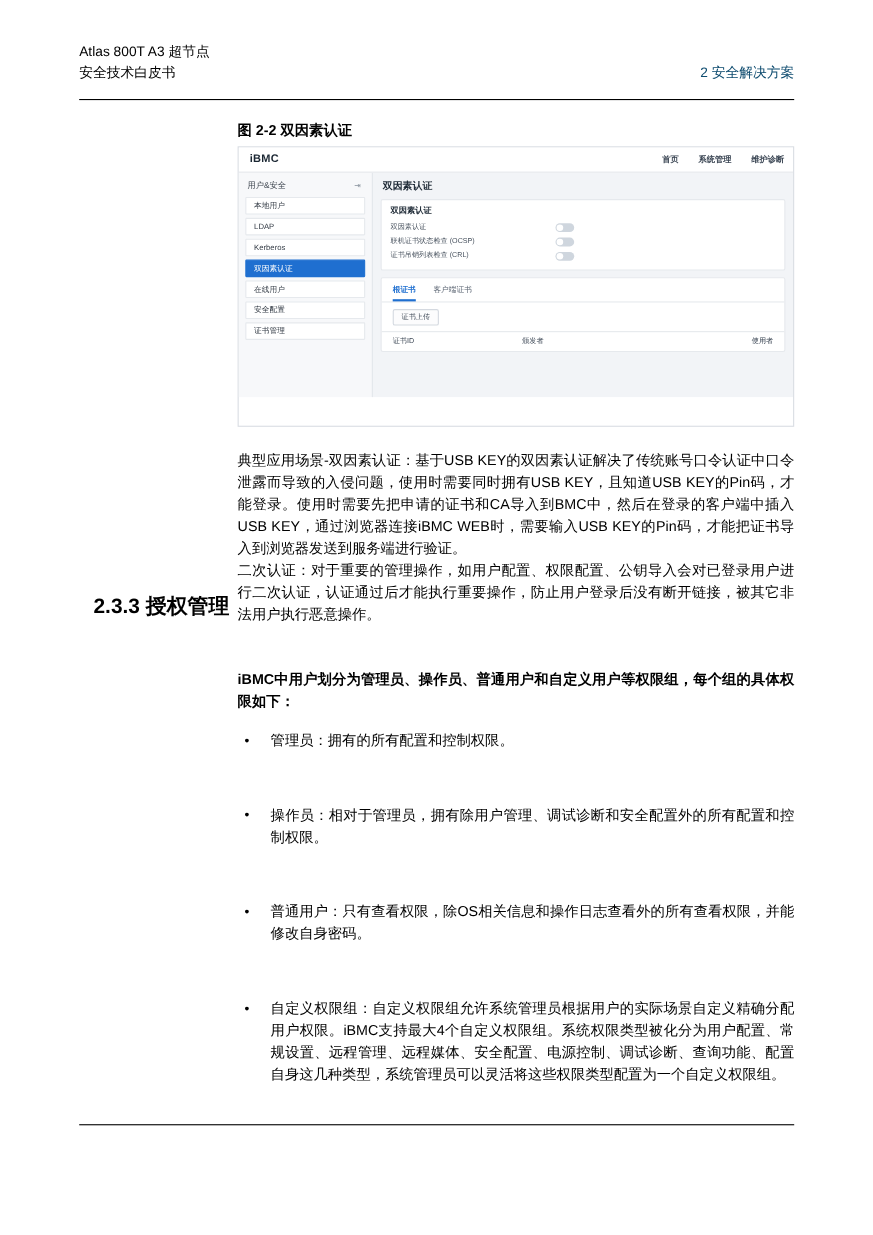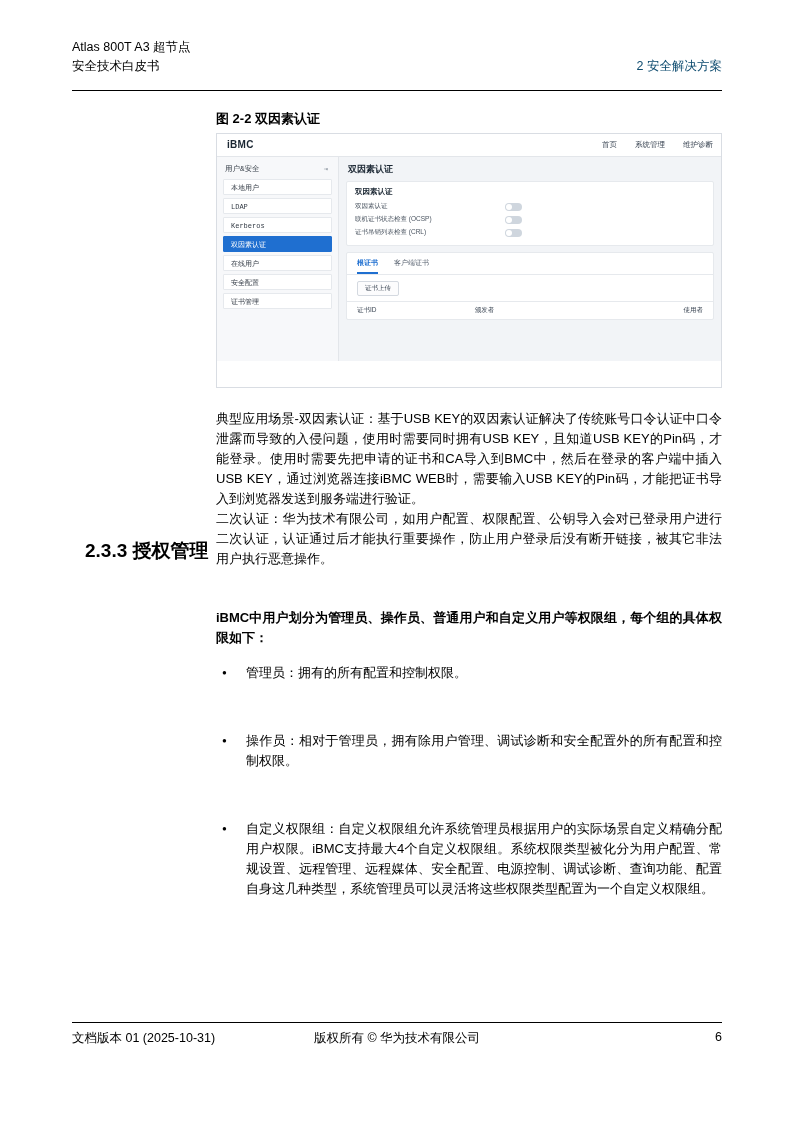--- a/index.html
+++ b/index.html
@@ -88,37 +88,37 @@
     font-weight: bold;
     color: #1b2733;
     letter-spacing: 0.3px;
   }
   .ibmc-topnav {
     position: absolute;
     right: 8px;
     top: 6px;
     display: flex;
     gap: 18px;
+    font-weight: bold;
   }
   .ibmc-topnav span {
     font-size: 7.5px;
     color: #3a4553;
   }
   .ibmc-body {
     display: flex;
     height: 204px;
     background: #f2f4f7;
   }
   .ibmc-sidebar {
     width: 122px;
     background: #f7f8fa;
     border-right: 1px solid #e3e6ea;
     padding: 5px 6px;
     box-sizing: border-box;
-    font-family: Liberation Mono, monospace;
   }
   .sb-title {
     display: flex;
     justify-content: space-between;
     align-items: center;
     font-size: 7.5px;
     color: #333b45;
     padding: 2px 4px 5px 2px;
   }
   .sb-title .collapse-ic {
@@ -385,33 +385,28 @@
             <span>证书ID</span>
             <span>颁发者</span>
             <span>使用者</span>
           </div>
         </div>
       </div>
     </div>
   </div>
 
   <div class="para p1">典型应用场景-双因素认证：基于USB KEY的双因素认证解决了传统账号口令认证中口令泄露而导致的入侵问题，使用时需要同时拥有USB KEY，且知道USB KEY的Pin码，才能登录。使用时需要先把申请的证书和CA导入到BMC中，然后在登录的客户端中插入USB KEY，通过浏览器连接iBMC WEB时，需要输入USB KEY的Pin码，才能把证书导入到浏览器发送到服务端进行验证。</div>
-  <div class="para p2">二次认证：华为技术有限公司，如用户配置、权限配置、公钥导入会对已登录用户进行二次认证，认证通过后才能执行重要操作，防止用户登录后没有断开链接，被其它非法用户执行恶意操作。</div>
+  <div class="para p2">二次认证：对于重要的管理操作，如用户配置、权限配置、公钥导入会对已登录用户进行二次认证，认证通过后才能执行重要操作，防止用户登录后没有断开链接，被其它非法用户执行恶意操作。</div>
 
   <div class="h3">2.3.3 授权管理</div>
 
   <div class="para p3">iBMC中用户划分为管理员、操作员、普通用户和自定义用户等权限组，每个组的具体权限如下：</div>
 
   <ul class="bullets">
     <li>管理员：拥有的所有配置和控制权限。</li>
     <li>操作员：相对于管理员，拥有除用户管理、调试诊断和安全配置外的所有配置和控制权限。</li>
+    <li>普通用户：只有查看权限，除OS相关信息和操作日志查看外的所有查看权限，并能修改自身密码。</li>
     <li>自定义权限组：自定义权限组允许系统管理员根据用户的实际场景自定义精确分配用户权限。iBMC支持最大4个自定义权限组。系统权限类型被化分为用户配置、常规设置、远程管理、远程媒体、安全配置、电源控制、调试诊断、查询功能、配置自身这几种类型，系统管理员可以灵活将这些权限类型配置为一个自定义权限组。</li>
   </ul>
 
   <div class="footer-rule"></div>
-  <div class="footer">
-    <span class="f-left">文档版本 01 (2025-10-31)</span>
-    <span class="f-center">版权所有 © 华为技术有限公司</span>
-    <span class="f-right">6</span>
-    <div class="clear"></div>
-  </div>
 
 </div>
 
 </body></html>

